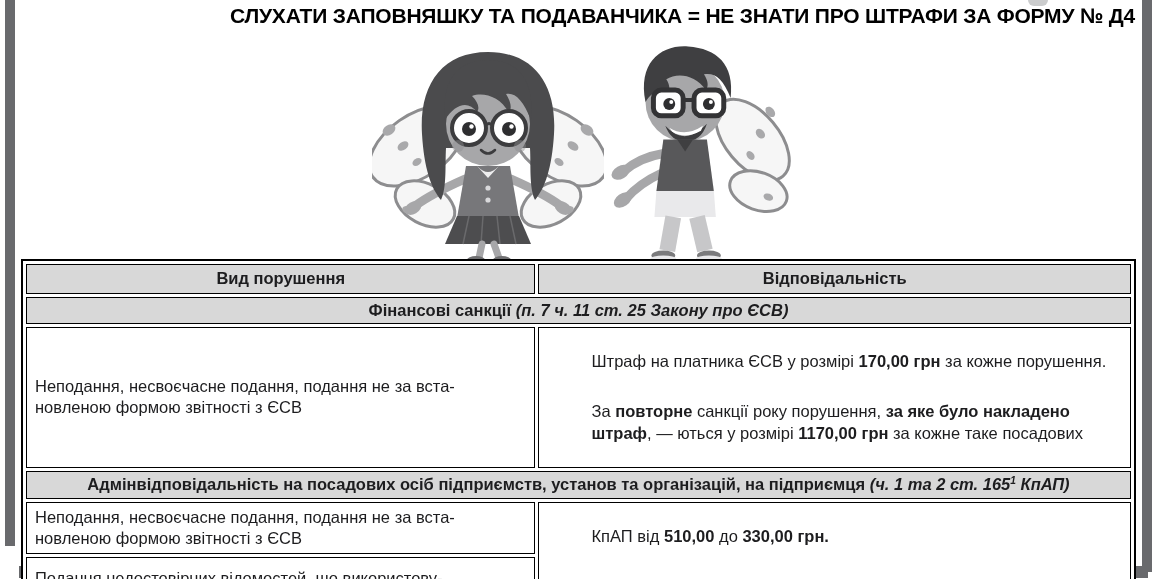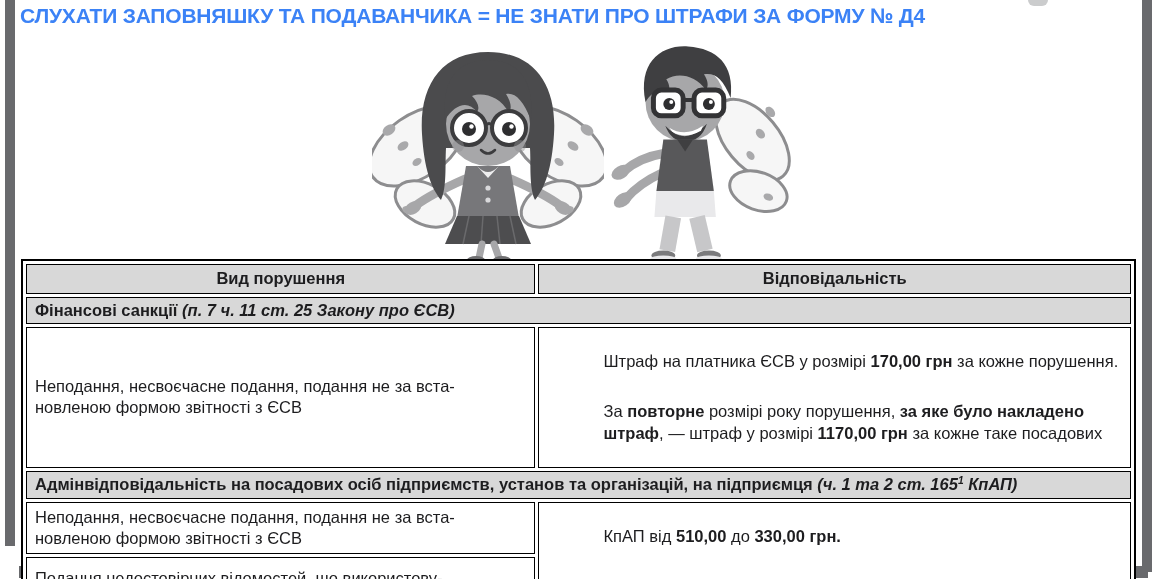--- a/index.html
+++ b/index.html
@@ -14,22 +14,22 @@
   .bar-left{left:5px;top:0;width:10px;height:546px;}
   .bar-right{left:1142px;top:0;width:10px;height:572px;}
   .bar-bottom{left:19px;top:566px;width:1129px;height:12px;}
   .page-edge-artifact{
     position:absolute;left:1028px;top:0;width:20px;height:6px;
     background:#cbcccd;border-radius:0 0 8px 8px;
   }
   
   .page-title{
     position:absolute;left:20px;top:4px;width:1115px;
-    text-align:left;font-size:21px;font-weight:700;
-    letter-spacing:-0.2px;color:#3b82f6;
+    text-align:right;font-size:21px;font-weight:700;
+    letter-spacing:-0.2px;color:#000000;
   }
   
   .characters{position:absolute;left:372px;top:40px;width:430px;height:224px;}
   .characters svg{position:absolute;bottom:0;}
   .girl-svg{left:0;width:232px;height:218px;}
   .boy-svg{left:222px;width:208px;height:224px;}
   
   table.penalties{
     position:absolute;left:21px;top:259px;width:1115px;
     border-collapse:separate;border-spacing:3px;
@@ -38,27 +38,27 @@
   table.penalties td{
     border:1.5px solid #000;vertical-align:middle;
     padding:2px 8px;font-size:16.5px;line-height:1.28;
     white-space:pre-line;overflow:hidden;
   }
   td.col-violation{width:44.6%;margin-top:12px;}
   td.th{
     background:#d8d8d8;text-align:center;font-weight:700;height:24px;
   }
   td.section{
-    background:#d8d8d8;text-align:left;font-weight:700;height:21px;
+    background:#d8d8d8;text-align:center;font-weight:700;height:21px;
   }
   tr.r-main1 td{height:74px;}
   tr.r-sec2 td{height:22px;margin-top:44px;}
   tr.r-a td.cell{height:41px;}
   tr.r-b td.cell{height:73px;}
-  td.cell p{margin:0 0 8px 12px;padding-left:44px;}
+  td.cell p{margin:0 0 8px 0;padding-left:44px;}
   td.cell p:last-child{margin-bottom:0;}
   .b{font-weight:700;}
   .i{font-style:italic;}
   .sup{font-size:0.62em;vertical-align:super;line-height:0;}
 </style>
 </head>
 <body>
 
 <div class="frame-bar bar-left"></div>
 <div class="frame-bar bar-right"></div>
@@ -189,22 +189,22 @@
     <td class="th">Відповідальність</td>
   </tr>
   <tr class="r-sec1">
     <td class="section" colspan="2"><span class="b">Фінансові санкції </span><span class="b i">(п. 7 ч. 11 ст. 25 Закону про ЄСВ)</span></td>
   </tr>
   <tr class="r-main1">
     <td class="cell col-violation">Неподання, несвоєчасне подання, подання не за вста-
 новленою формою звітності з ЄСВ</td>
     <td class="cell">
       <p><span>Штраф на платника ЄСВ у розмірі </span><span class="b">170,00 грн</span><span> за кожне порушення.</span></p>
-      <p><span>За </span><span class="b">повторне</span><span> розмірі року порушення, </span><span class="b">за яке було накладено
-штраф</span><span>, — штраф у розмірі </span><span class="b">1170,00 грн</span><span> за кожне таке посадових</span></p>
+      <p><span>За </span><span class="b">повторне</span><span> санкції року порушення, </span><span class="b">за яке було накладено
+штраф</span><span>, — ються у розмірі </span><span class="b">1170,00 грн</span><span> за кожне таке посадових</span></p>
     </td>
   </tr>
   <tr class="r-sec2">
     <td class="section" colspan="2"><span class="b">Адмінвідповідальність на посадових осіб підприємств, установ та організацій, на підприємця </span><span class="b i">(ч. 1 та 2 ст. 165</span><span class="b i sup">1</span><span class="b i"> КпАП)</span></td>
   </tr>
   <tr class="r-a">
     <td class="cell col-violation">Неподання, несвоєчасне подання, подання не за вста-
 новленою формою звітності з ЄСВ</td>
     <td class="cell" rowspan="2">
       <p><span>КпАП від </span><span class="b">510,00</span><span> до </span><span class="b">330,00 грн.</span></p>

